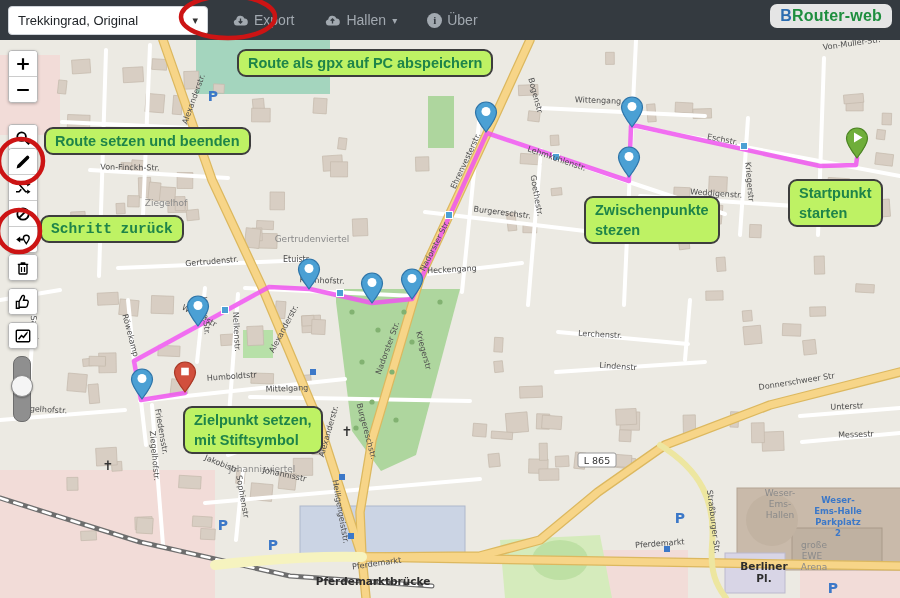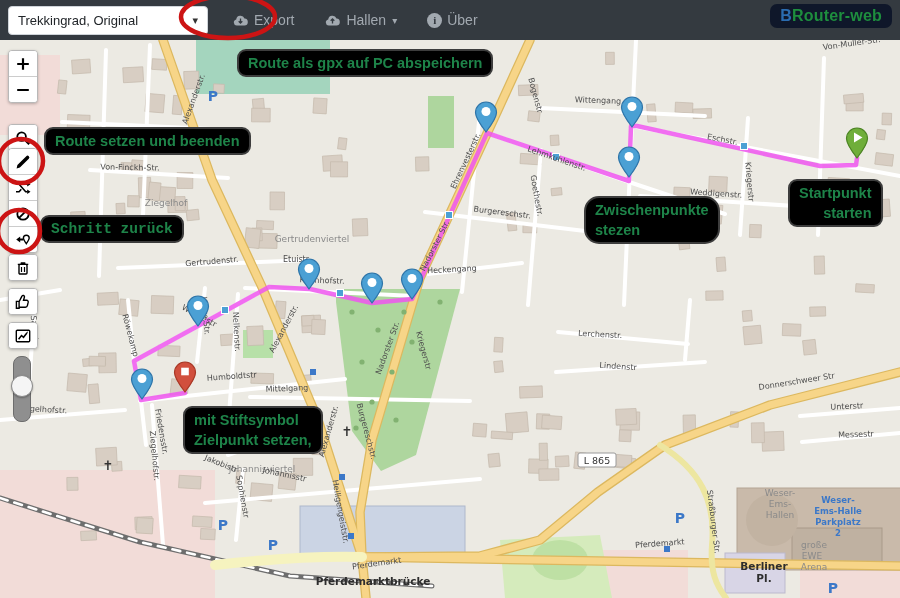--- a/index.html
+++ b/index.html
@@ -6,38 +6,38 @@
   #app{position:relative;width:900px;height:598px;overflow:hidden;font-family:"Liberation Sans",sans-serif;background:#ECEAE3;}
 
   
   #topbar{position:absolute;left:0;top:0;width:900px;height:40px;background:#343a40;z-index:20;display:flex;align-items:center;}
   .profile-select{margin-left:8px;width:180px;height:27px;background:#fff;border:1px solid #cfd4d9;border-radius:4px;display:flex;align-items:center;justify-content:space-between;padding:0 9px;font-size:13px;color:#212529;cursor:pointer;}
   .profile-select .caret{color:#333;font-size:11px;}
   .tb-btn{background:none;border:none;color:#a2a9b0;font-size:14px;display:flex;align-items:center;gap:5px;margin-left:18px;cursor:pointer;font-family:"Liberation Sans",sans-serif;}
   .tb-btn svg{display:block;}
   .tb-btn .caret{font-size:10px;margin-left:1px;}
   .info-dot{width:15px;height:15px;border-radius:50%;background:#a2a9b0;color:#343a40;font-weight:bold;font-size:11px;display:flex;align-items:center;justify-content:center;font-family:"Liberation Serif",serif;}
-  #brand{position:absolute;right:8px;top:4px;background:#0f172a;border-radius:7px;padding:3px 10px;font-size:16px;font-weight:bold;letter-spacing:.2px;}
+  #brand{position:absolute;right:8px;top:4px;background:#e5e5e5;border-radius:7px;padding:3px 10px;font-size:16px;font-weight:bold;letter-spacing:.2px;}
   #brand .b{color:#2b6cb0;}
   #brand .r{color:#1e8e3e;}
 
   
   .sb-group{position:absolute;left:8px;width:28px;background:#fff;border:1px solid #b8b8b8;border-radius:4px;box-shadow:0 1px 3px rgba(0,0,0,.25);z-index:10;overflow:hidden;}
   .sb-btn{width:28px;height:25px;display:flex;align-items:center;justify-content:center;border-bottom:1px solid #ccc;cursor:pointer;background:#fff;}
   .sb-btn:last-child{border-bottom:none;}
   .sb-btn svg{display:block;}
   #slider-track{position:absolute;left:13px;top:356px;width:16px;height:64px;background:#8f8f8f;border:1px solid #6d6d6d;border-radius:8px;z-index:10;cursor:pointer;}
   #slider-knob{position:absolute;left:-3px;top:18px;width:20px;height:20px;border-radius:50%;background:#f5f5f5;border:1px solid #8a8a8a;box-shadow:0 1px 2px rgba(0,0,0,.3);}
 
   
   #map{position:absolute;left:0;top:0;z-index:1;cursor:grab;}
   text.lbl{font-family:"DejaVu Sans",sans-serif;}
 
   
-  .tip{position:absolute;z-index:6;background:#000000;border:2px solid #3d3d3d;border-radius:9px;padding:2px 9px;font-size:14.5px;font-weight:bold;color:#1e8449;line-height:1.38;white-space:nowrap;}
+  .tip{position:absolute;z-index:6;background:#bef264;border:2px solid #3d3d3d;border-radius:9px;padding:2px 9px;font-size:14.5px;font-weight:bold;color:#1e8449;line-height:1.38;white-space:nowrap;}
   #overlay{position:absolute;left:0;top:0;z-index:30;pointer-events:none;}
 </style>
 </head>
 <body>
 
 <div id="app">
 
   <svg id="map" width="900" height="598" viewBox="0 0 900 598">
 
     <g>
@@ -405,31 +405,31 @@
   <div id="tips">
       <div class="tip" style="left: 237px; top: 49px;">
         <div>Route als gpx auf PC abspeichern</div>
       </div>
       <div class="tip" style="left: 44px; top: 127px;">
         <div>Route setzen und beenden</div>
       </div>
       <div class="tip" style="left: 40px; top: 215px; font-family: Liberation Mono, monospace;">
         <div>Schritt zurück</div>
       </div>
-      <div class="tip" style="left: 584px; top: 196px; border-radius: 15px;">
+      <div class="tip" style="left: 584px; top: 196px;">
         <div>Zwischenpunkte</div>
         <div>stezen</div>
       </div>
-      <div class="tip" style="left: 788px; top: 179px; text-align: right;">
+      <div class="tip" style="left: 788px; top: 179px;">
         <div>Startpunkt</div>
         <div>starten</div>
       </div>
       <div class="tip" style="left: 183px; top: 406px;">
+        <div>Zielpunkt setzen,</div>
         <div>mit Stiftsymbol</div>
-        <div>Zielpunkt setzen,</div>
       </div>
     </div>
 
   <div id="sidebar">
       <div class="sb-group" style="top: 50px;">
         <div class="sb-btn">
           <svg width="16" height="16" viewBox="0 0 16 16">
             <path d="M8 2.2v11.6M2.2 8h11.6" stroke="#000" stroke-width="2.2"></path>
           </svg>
         </div>

